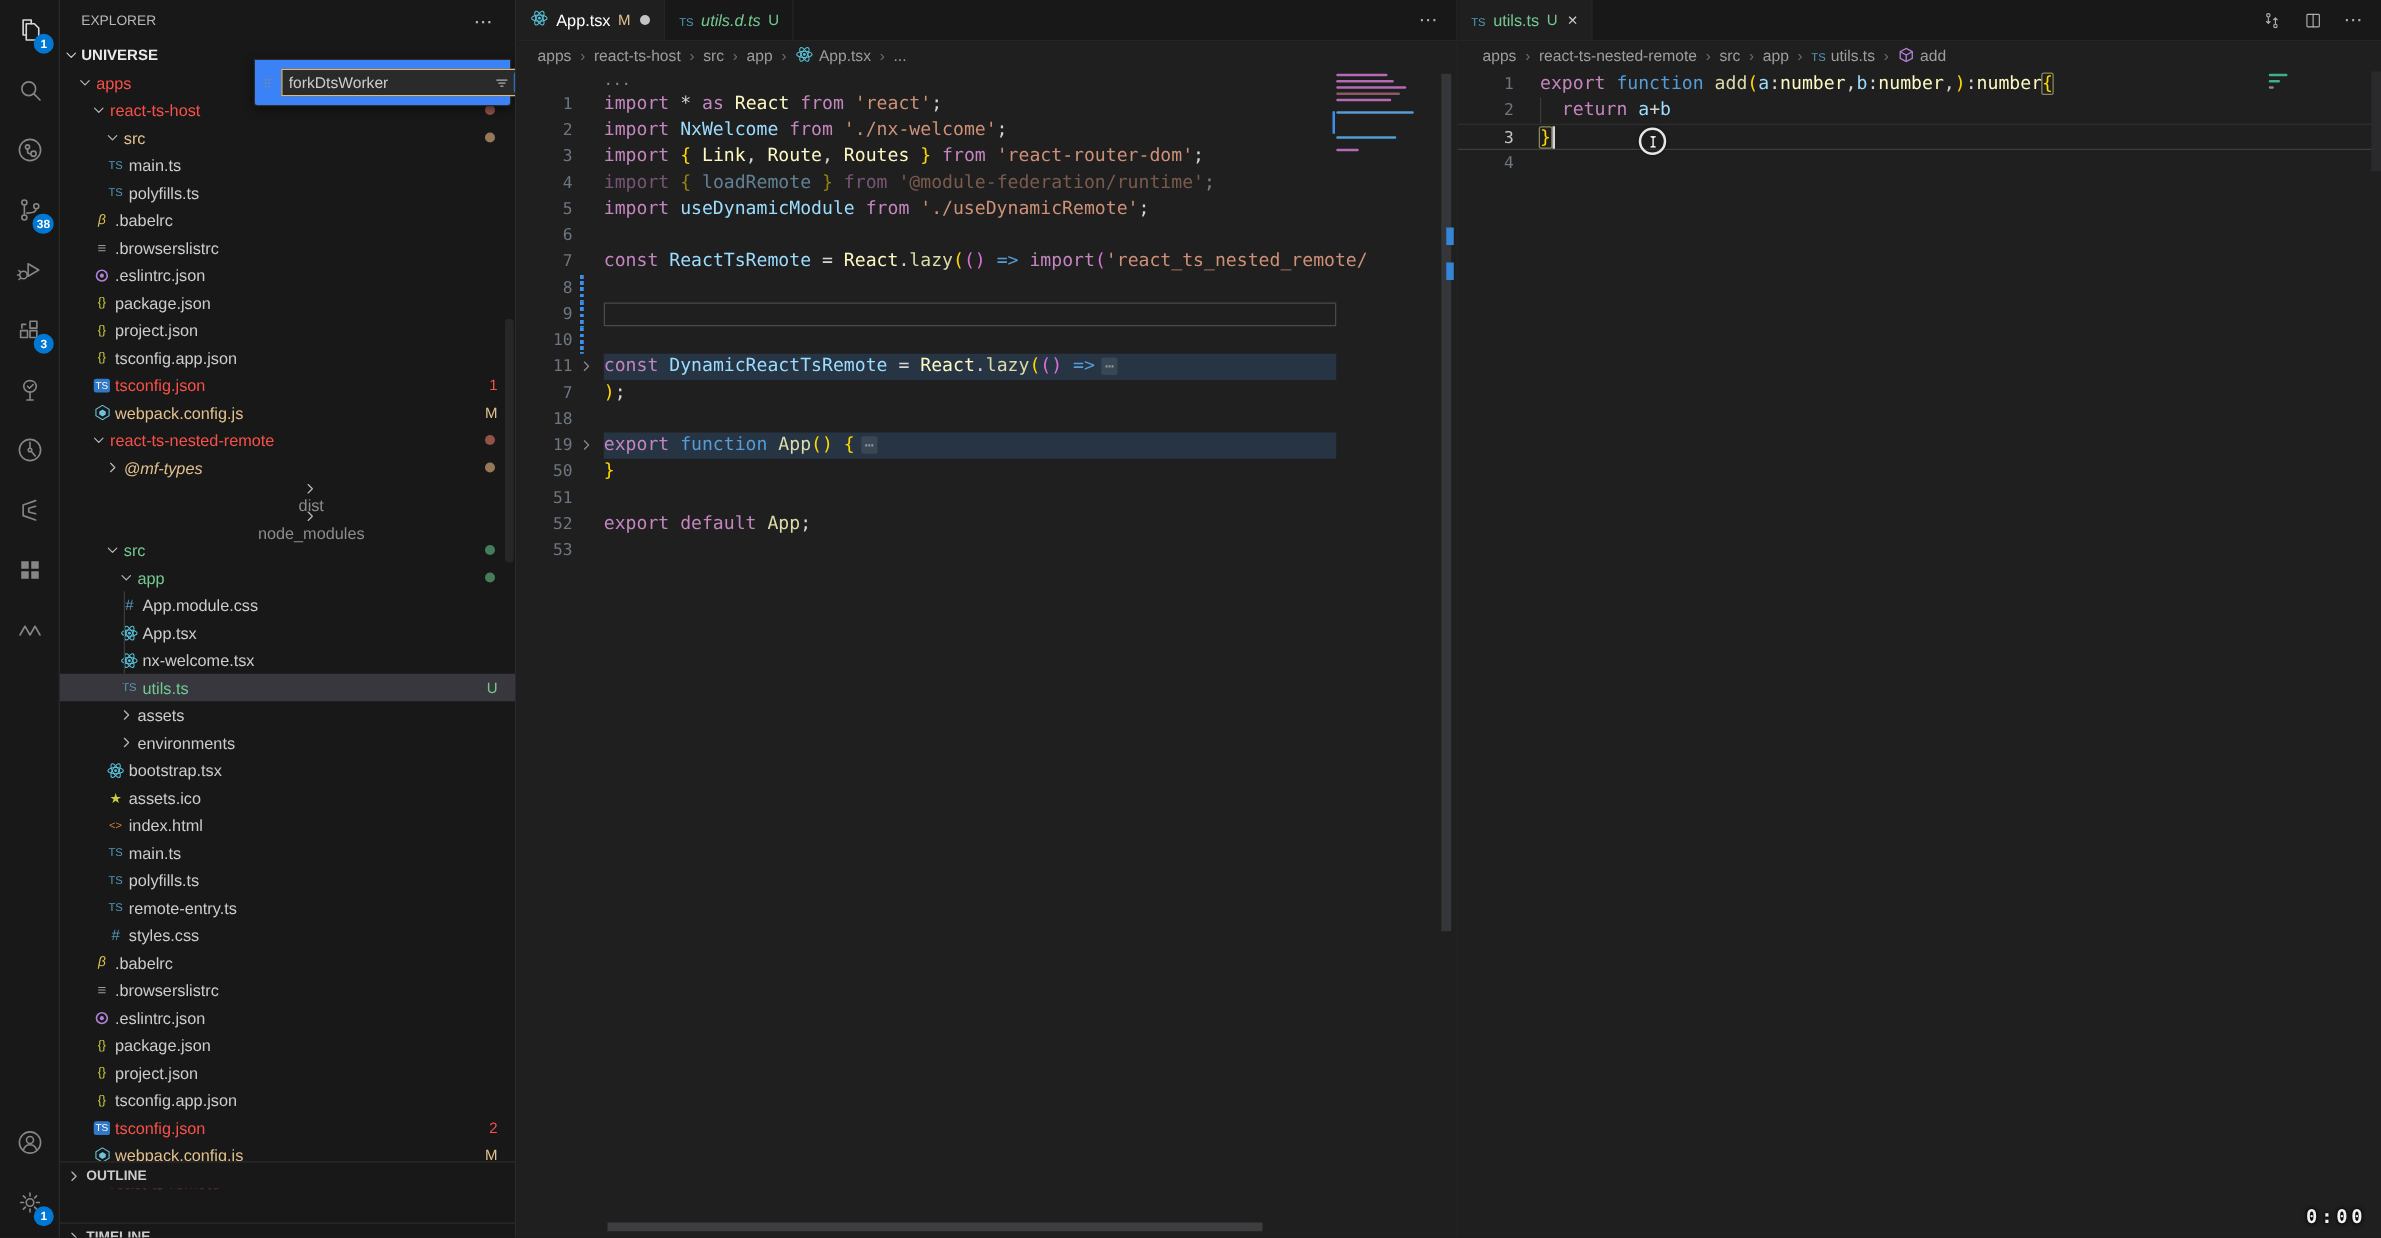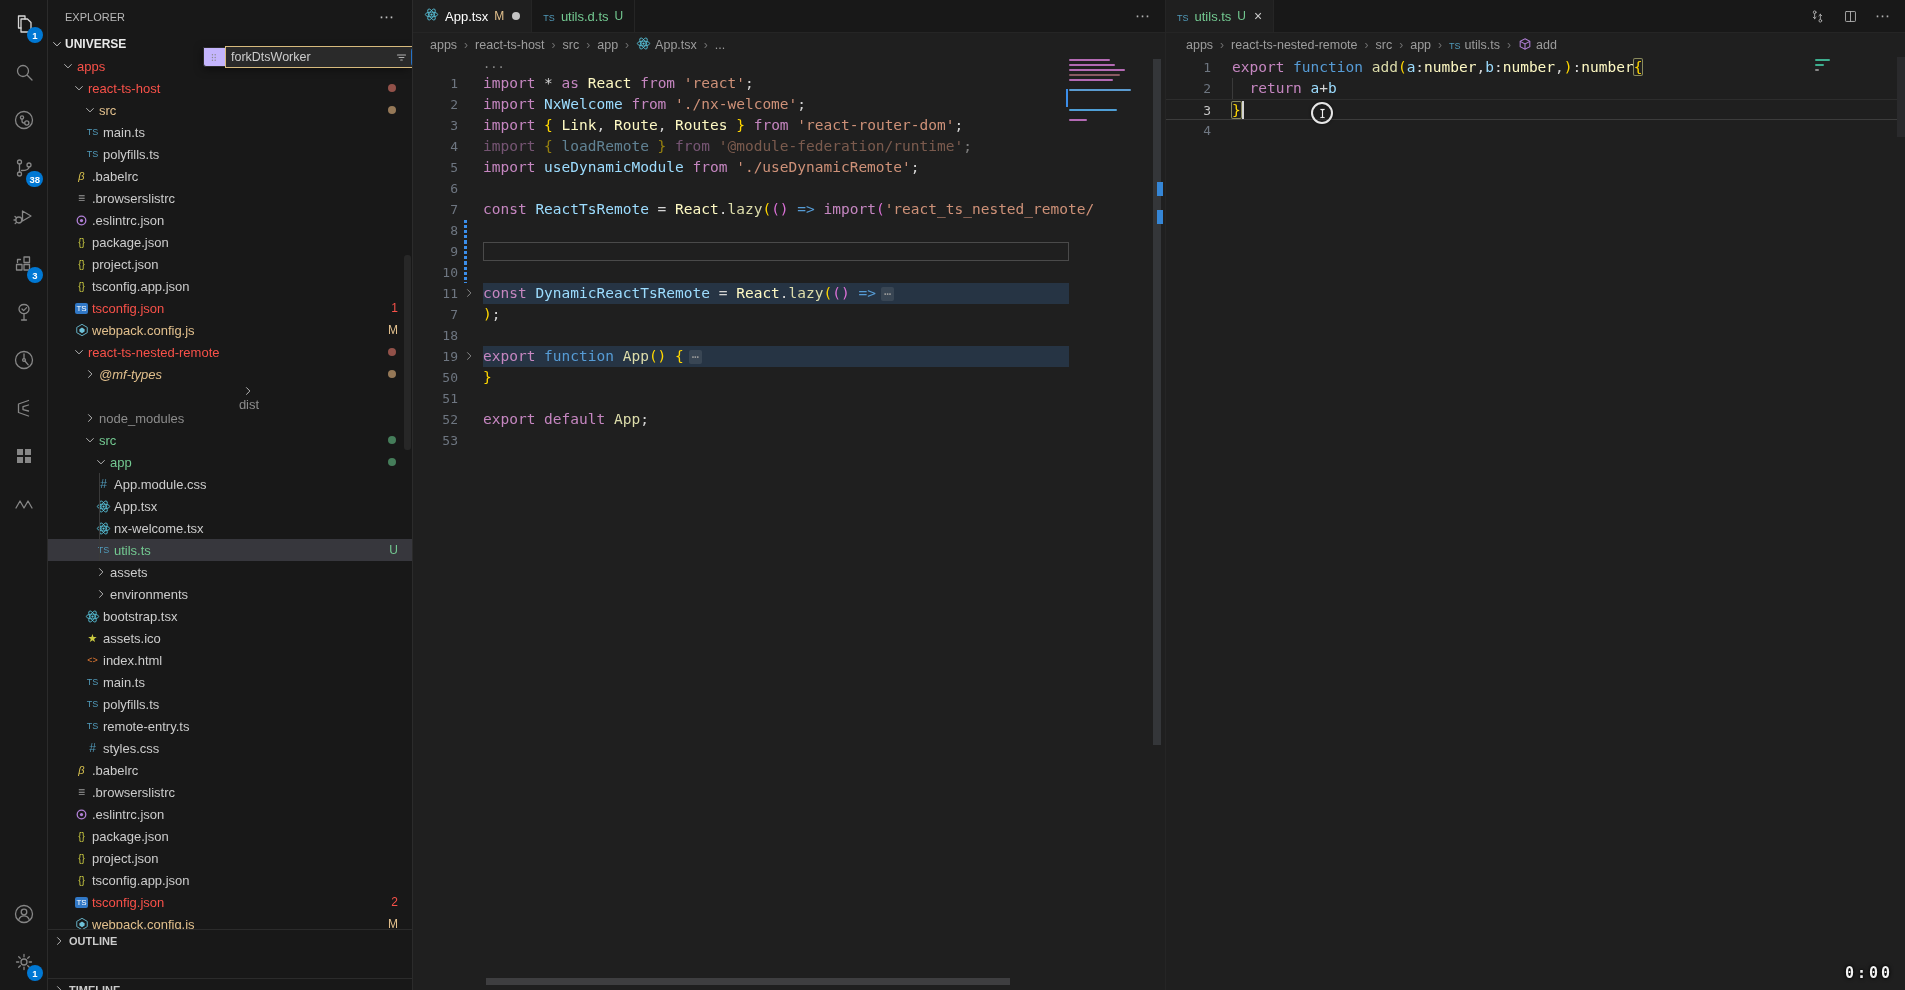--- a/index.html
+++ b/index.html
@@ -35,37 +35,37 @@
   .fic.css{color:#519aba;font-size:12px}
   .fic.star{color:#cbcb41;font-size:11px}
   .fic.html{color:#e37933;font-size:9px}
   .fic.babel{color:#d8c14e;font-style:italic;font-size:11px}
   .fic.list{color:#9a9a9a;font-size:12px}
   .sb-panel{position:absolute;left:0;right:0;height:22px;border-top:1px solid #2b2b2b;display:flex;align-items:center;
     font-weight:bold;font-size:11px;color:#cccccc;background:#181818;cursor:pointer}
   .sb-panel .chev{margin-left:5px;margin-right:4px;display:inline-flex;color:#b8b8b8}
   .sb-scroll{position:absolute;right:1px;width:7px;top:255px;height:195px;background:#3a3a3a;opacity:.45;border-radius:3px}
   
-  .find{position:absolute;left:155px;top:47px;width:206px;height:20px;background:#c4b5fd;border:1px solid #2b2b2b;
+  .find{position:absolute;left:155px;top:47px;width:206px;height:38px;background:#3b82f6;border:1px solid #2b2b2b;
     box-shadow:0 2px 8px rgba(0,0,0,.5);display:flex;align-items:center;padding:0 5px;gap:5px;z-index:9;border-radius:0 0 3px 3px}
   .find .grip{color:#8a8a8a;display:inline-flex}
   .find-input{flex:1;display:flex;align-items:center;height:22px;background:#2a2a2a;border:1px solid #d7ba7d;padding:0 2px 0 5px;gap:3px}
   .find-input input{flex:1;min-width:0;background:transparent;border:none;outline:none;color:#cccccc;
     font-family:"Liberation Sans",sans-serif;font-size:12.5px}
   .find-filter{display:inline-flex;color:#b0b0b0;cursor:pointer}
   .find-fuzzy{width:18px;height:18px;border-radius:3px;background:#2472c8;display:inline-flex;align-items:center;justify-content:center;color:#fff;cursor:pointer}
   
   .egroup{position:absolute;top:0;height:100%;background:#1f1f1f;overflow:hidden}
   #eg1{left:413px;width:752px}
   #eg2{left:1165px;width:740px;border-left:1px solid #252525}
   .tabbar{height:33px;background:#181818;display:flex;border-bottom:1px solid #252525;position:relative;align-items:stretch}
   .tab{display:flex;align-items:center;padding:0 11px;gap:6px;font-size:13px;border-right:1px solid #252525;position:relative;cursor:pointer;color:#9d9d9d}
   .tab.active{background:#1f1f1f;color:#ffffff}
   .tab .t-lbl.untracked{color:#73c991}
-  .tab .t-lbl.italic{}
+  .tab .t-lbl.italic{font-style:italic}
   .tab .t-flag{font-size:12px}
   .t-flag.modified{color:#e2c08d}.t-flag.untracked{color:#73c991}
   .t-dirty{width:8px;height:8px;border-radius:4px;background:#c4c4c4;margin-left:2px}
   .t-close{color:#cccccc;font-size:14px;margin-left:2px;cursor:pointer}
   .tab-actions{margin-left:auto;display:flex;align-items:center;gap:16px;padding-right:14px;color:#b0b0b0}
   .tab-actions .act{display:inline-flex;cursor:pointer}
   .tab-actions svg{width:17px;height:17px}
   .more-dots{font-size:15px;letter-spacing:1px;cursor:pointer;color:#b0b0b0}
   .breadcrumbs{height:24px;display:flex;align-items:center;font-size:12.5px;color:#9d9d9d;gap:7px;white-space:nowrap}
   #eg1 .breadcrumbs{padding-left:17px}
@@ -340,21 +340,21 @@
         <span class="row-dot" style="background: rgb(171, 138, 99);"></span>
       </div>
       <div class="tree-row" style="padding-left: 36px; flex-direction: column;">
         <span class="chev">
           <svg viewBox="0 0 16 16" width="12" height="12" fill="none" stroke="currentColor" stroke-width="1.3" stroke-linecap="round" stroke-linejoin="round">
             <path d="M6 3.5L10.5 8 6 12.5"></path>
           </svg>
         </span>
         <span class="lbl c-ignored">dist</span>
       </div>
-      <div class="tree-row" style="padding-left: 36px;">
+      <div class="tree-row" style="padding-left: 36px; flex-direction: column;">
         <span class="chev">
           <svg viewBox="0 0 16 16" width="12" height="12" fill="none" stroke="currentColor" stroke-width="1.3" stroke-linecap="round" stroke-linejoin="round">
             <path d="M6 3.5L10.5 8 6 12.5"></path>
           </svg>
         </span>
         <span class="lbl c-ignored">node_modules</span>
       </div>
       <div class="tree-row" style="padding-left: 36px;">
         <span class="chev">
           <svg viewBox="0 0 16 16" width="12" height="12" fill="none" stroke="currentColor" stroke-width="1.3" stroke-linecap="round" stroke-linejoin="round">

